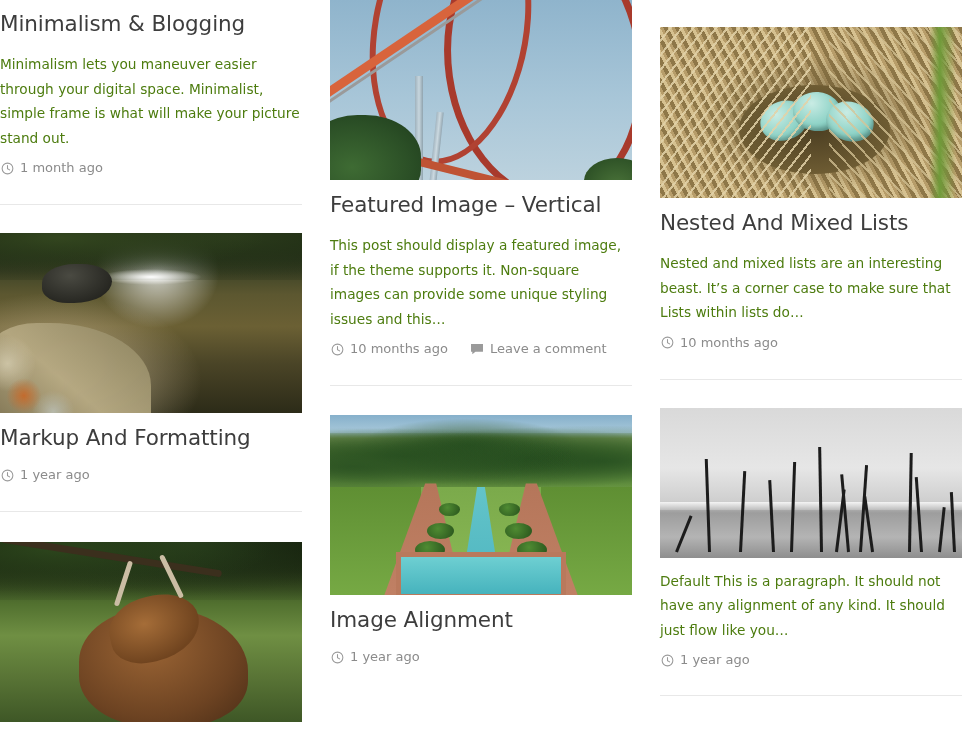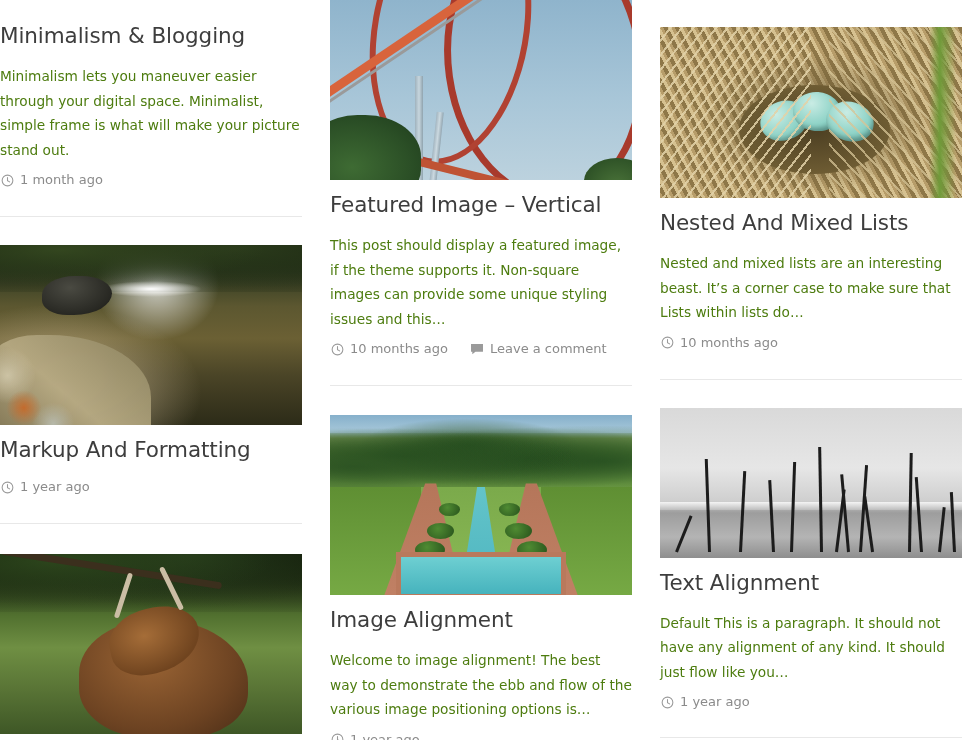--- a/index.html
+++ b/index.html
@@ -387,21 +387,21 @@
 
   
 </style>
 </head>
 <body>
 
 <div class="grid">
 
   <div class="column column-1">
 
-    <article class="post" style="padding-top:22px;">
+    <article class="post" style="padding-top:10px;">
       <div class="post-body" style="padding-top:0;">
         <h2 class="post-title">Minimalism &amp; Blogging</h2>
         <p class="post-excerpt">Minimalism lets you maneuver easier through your digital space. Minimalist, simple frame is what will make your picture stand out.</p>
         <div class="post-meta">
           <span class="meta-item">
             <span class="meta-icon">
               <svg width="13" height="13" viewBox="0 0 16 16">
                 <circle cx="8" cy="8" r="6.6" fill="none" stroke="#9a9a9a" stroke-width="1.3"></circle>
                 <path d="M8 4.3 V8.2 L10.6 9.7" fill="none" stroke="#9a9a9a" stroke-width="1.3" stroke-linecap="round"></path>
               </svg>
@@ -517,21 +517,20 @@
           <div class="hedge h4"></div>
           <div class="hedge h1"></div>
           <div class="hedge h3"></div>
           <div class="hedge h5"></div>
           <div class="hedge h6"></div>
           <div class="pool"></div>
         </div>
       </div>
       <div class="post-body">
         <h2 class="post-title">Image Alignment</h2>
-        <p class="post-excerpt">Welcome to image alignment! The best way to demonstrate the ebb and flow of the various image positioning options is…</p>
         <div class="post-meta">
           <span class="meta-item">
             <span class="meta-icon">
               <svg width="13" height="13" viewBox="0 0 16 16">
                 <circle cx="8" cy="8" r="6.6" fill="none" stroke="#9a9a9a" stroke-width="1.3"></circle>
                 <path d="M8 4.3 V8.2 L10.6 9.7" fill="none" stroke="#9a9a9a" stroke-width="1.3" stroke-linecap="round"></path>
               </svg>
             </span>
             <span class="meta-text">1 year ago</span>
           </span>
@@ -590,21 +589,20 @@
           <div class="pole" style="left:62%; height:52%; transform:rotate(-5deg);"></div>
           <div class="pole" style="left:66%; height:58%; transform:rotate(4deg);"></div>
           <div class="pole" style="left:70%; height:37%; transform:rotate(-8deg);"></div>
           <div class="pole" style="left:82%; height:66%; transform:rotate(1deg);"></div>
           <div class="pole" style="left:86%; height:50%; transform:rotate(-4deg);"></div>
           <div class="pole" style="left:92%; height:30%; transform:rotate(6deg);"></div>
           <div class="pole" style="left:97%; height:40%; transform:rotate(-3deg);"></div>
         </div>
       </div>
       <div class="post-body">
-        <h2 class="post-title">Text Alignment</h2>
         <p class="post-excerpt">Default This is a paragraph. It should not have any alignment of any kind. It should just flow like you…</p>
         <div class="post-meta">
           <span class="meta-item">
             <span class="meta-icon">
               <svg width="13" height="13" viewBox="0 0 16 16">
                 <circle cx="8" cy="8" r="6.6" fill="none" stroke="#9a9a9a" stroke-width="1.3"></circle>
                 <path d="M8 4.3 V8.2 L10.6 9.7" fill="none" stroke="#9a9a9a" stroke-width="1.3" stroke-linecap="round"></path>
               </svg>
             </span>
             <span class="meta-text">1 year ago</span>

